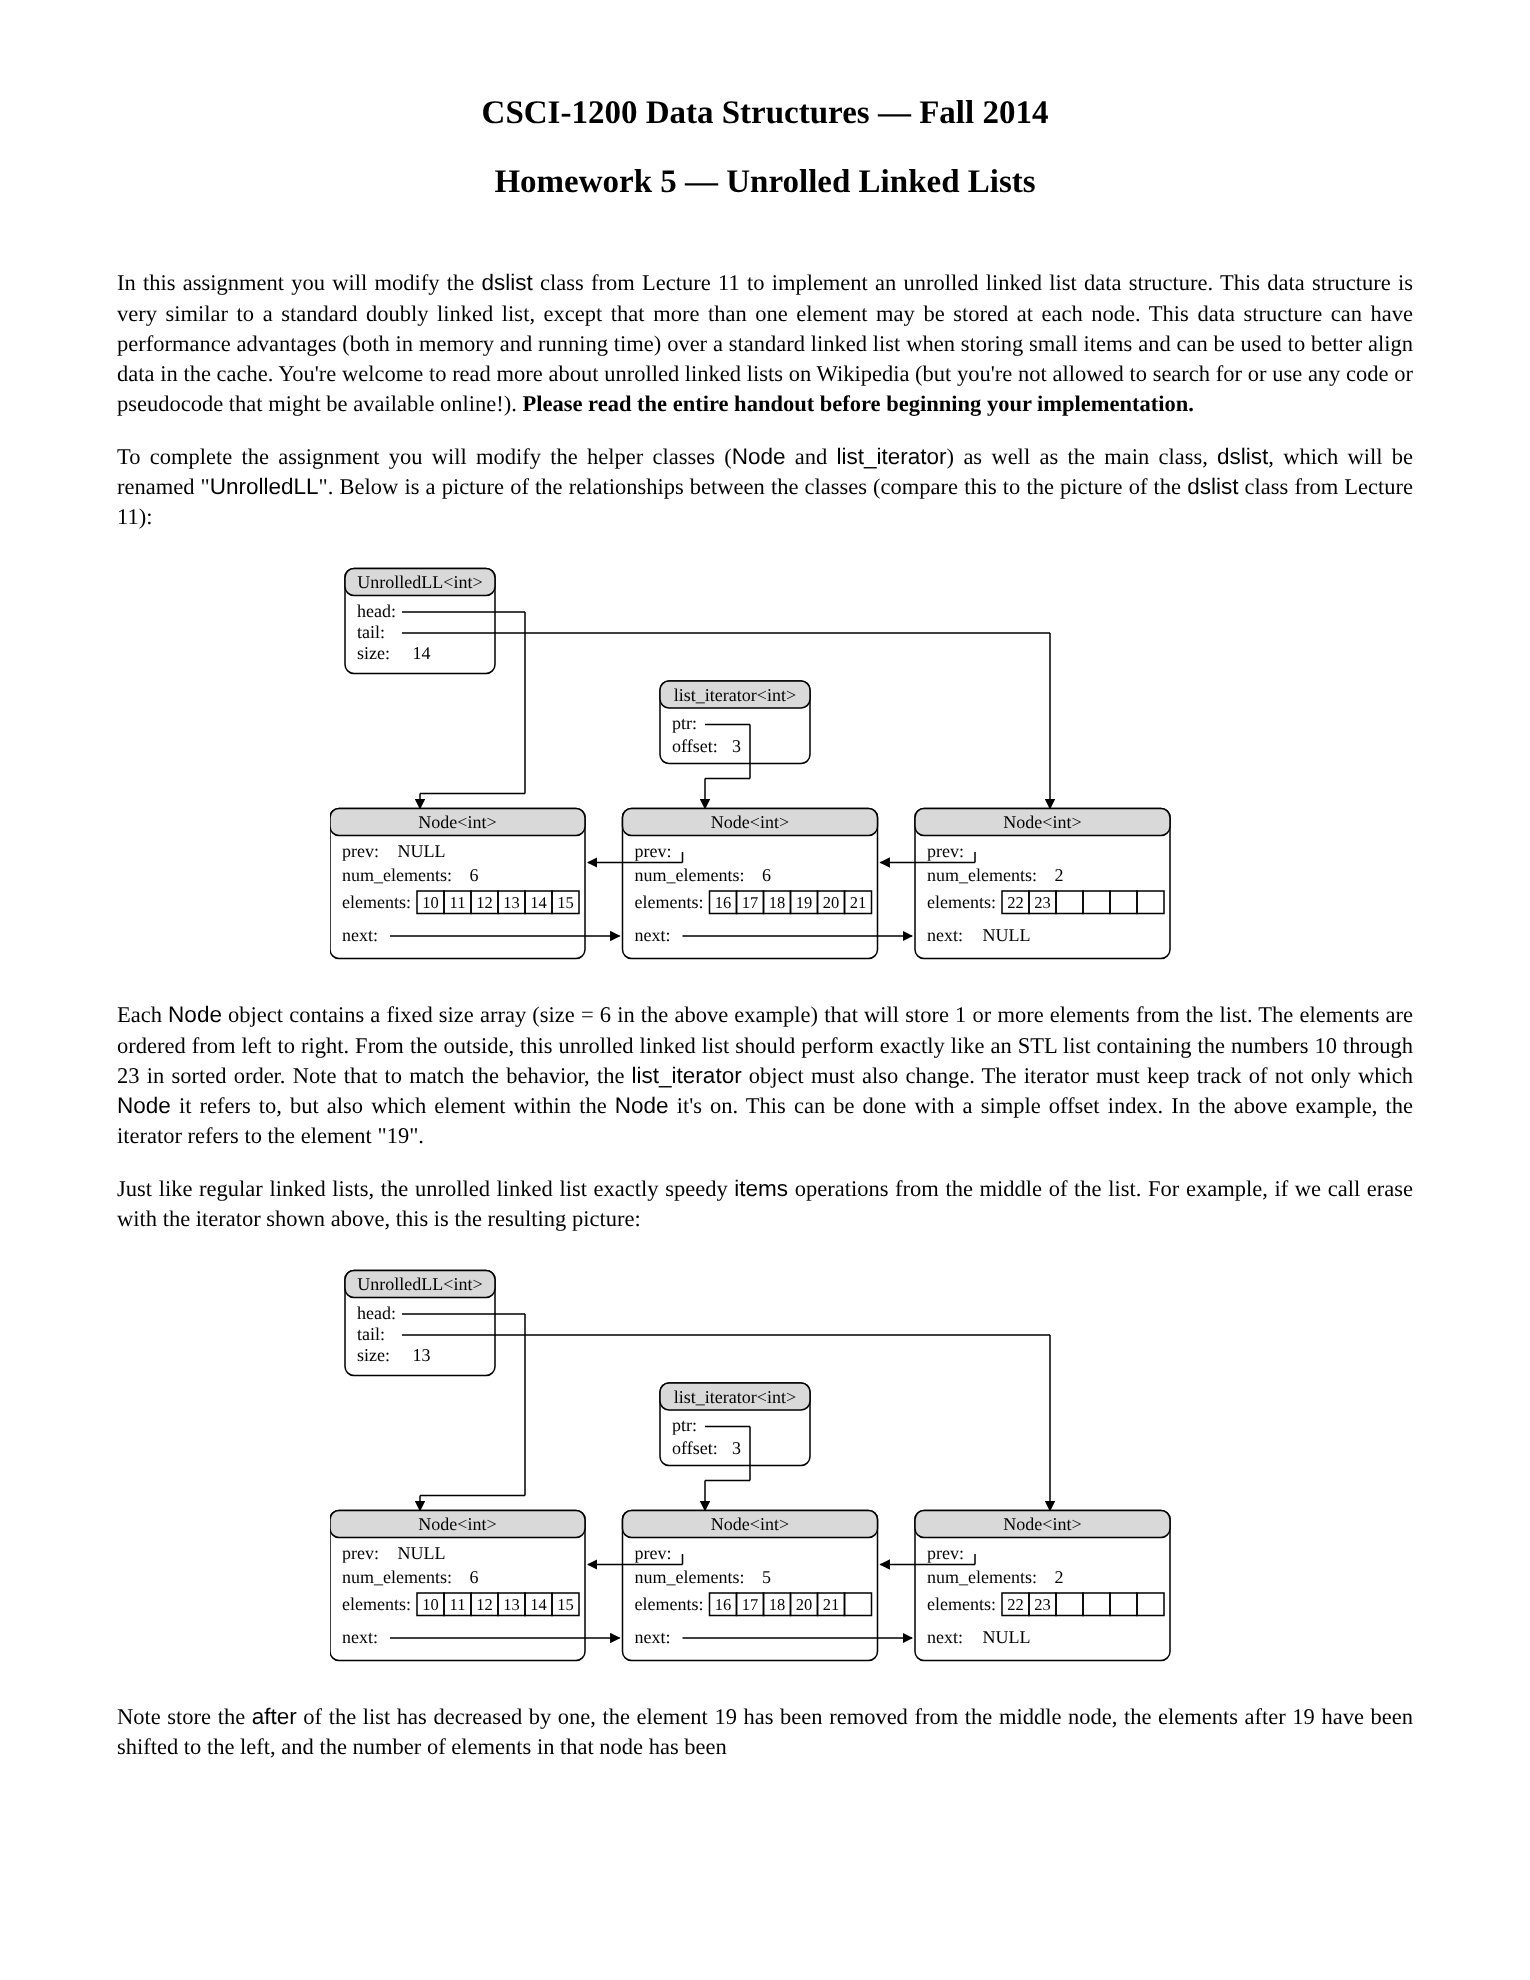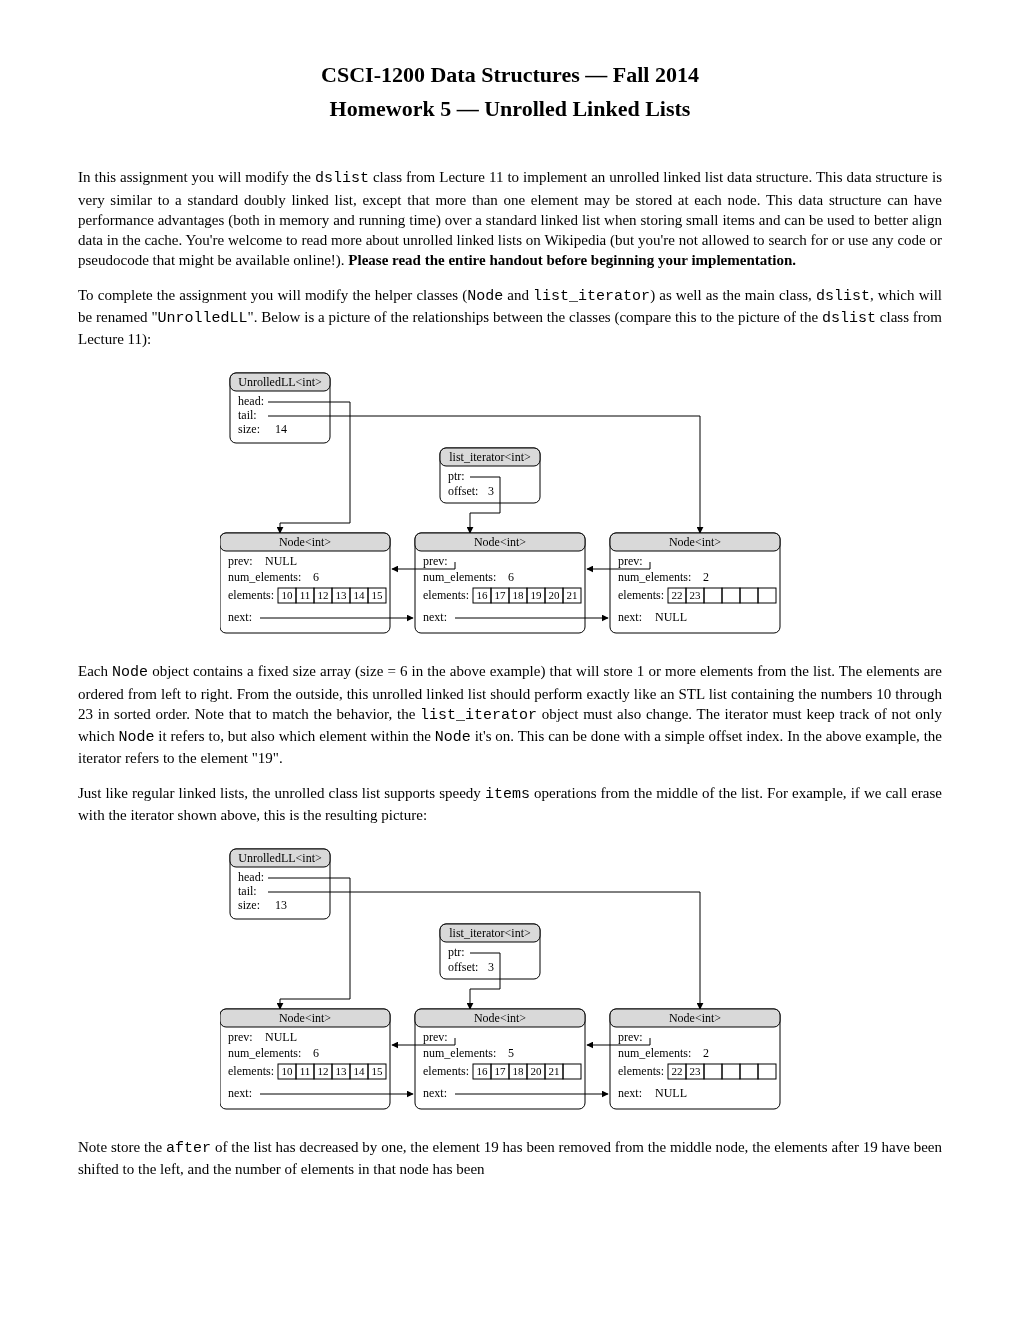--- a/index.html
+++ b/index.html
@@ -10,33 +10,33 @@
     margin: 0;
     padding: 60px 78px 40px 78px;
     width: 1020px;
     box-sizing: border-box;
     line-height: 1.35;
   }
   .title {
     text-align: center;
     font-size: 22px;
     font-weight: bold;
-    margin-bottom: 4px;
+    margin-bottom: 16px;
   }
   .subtitle {
     text-align: center;
     font-size: 22px;
     font-weight: bold;
     margin-bottom: 44px;
   }
   p {
     margin: 0 0 14px 0;
     text-align: justify;
   }
-  .tt { font-family: Liberation Mono, monospace; }
+  .tt { font-family: Liberation Sans, sans-serif; }
   .italic { }
   .bold { font-weight: bold; }
   .figure-wrap {
     display: flex;
     justify-content: center;
     margin: 14px 0 18px 0;
     text-decoration: underline;
   }
   svg { display: block; }
 </style>
@@ -159,21 +159,21 @@
         <line x1="430" y1="206" x2="367" y2="206" stroke="#000" marker-end="url(#arrow)"></line>
       </g>
 </svg>
 </div>
 
 <p>
   <span>Each </span><span class="tt">Node</span><span> object contains a </span><span class="italic">fixed size</span><span> array (size = 6 in the above example) that will store 1 or more elements from the list. The elements are ordered from left to right. From the outside, this unrolled linked list should perform exactly like an STL list containing the numbers 10 through 23 in sorted order. Note that to match the behavior, the </span><span class="tt">list_iterator</span><span> object must also change. The iterator must keep track of not only which </span><span class="tt">Node</span><span> it refers to, but also which element within the </span><span class="tt">Node</span><span> it's on. This can be done with a simple offset index. In the above example, the iterator refers to the element "19".</span>
 </p>
 
 <p>
-  <span>Just like regular linked lists, the unrolled class list supports speedy </span><span class="tt">items</span><span> operations from the middle of the list. For example, if we call erase with the iterator shown above, this is the resulting picture:</span>
+  <span>Just like regular linked lists, the unrolled linked list exactly speedy </span><span class="tt">items</span><span> operations from the middle of the list. For example, if we call erase with the iterator shown above, this is the resulting picture:</span>
 </p>
 
 <div class="figure-wrap">
 <svg id="svg2" width="580" height="280" font-family="Times New Roman" font-size="12">
   <defs>
     <marker id="arrow2" viewBox="0 0 10 10" refX="9" refY="5" markerWidth="7" markerHeight="7" orient="auto-start-reverse">
       <path d="M 0 0 L 10 5 L 0 10 z" fill="#000"></path>
     </marker>
   </defs>
   <rect x="10" y="10" width="100" height="70" rx="6" fill="none" stroke="#000"></rect>

